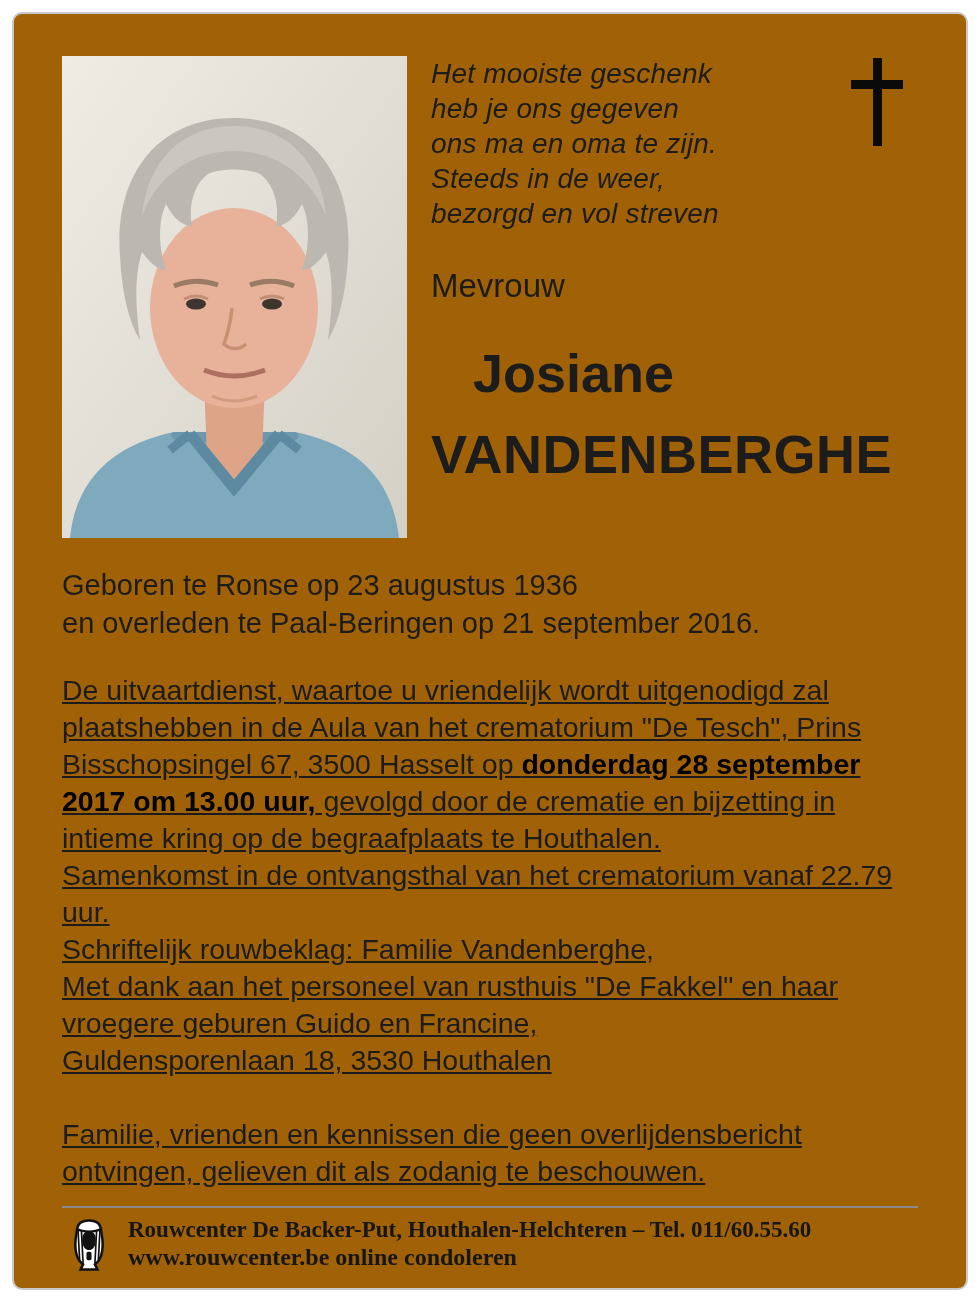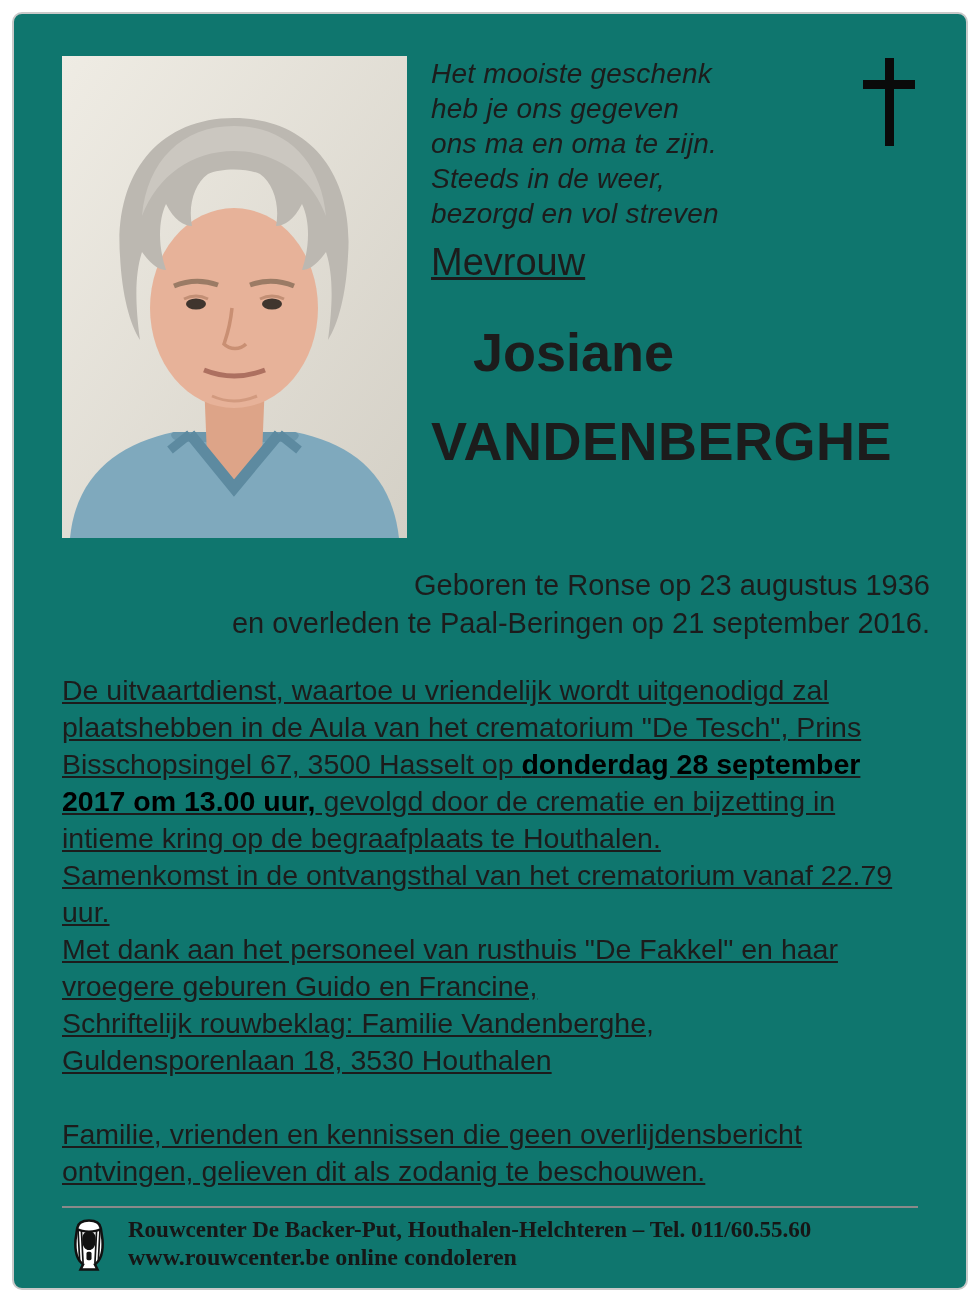--- a/index.html
+++ b/index.html
@@ -13,22 +13,22 @@
   .page {
     width: 980px;
     height: 1302px;
     padding: 12px;
   }
   .card {
     width: 100%;
     height: 100%;
     border: 2px solid #c9c9c9;
     border-radius: 10px;
-    background: #0f766e;
-    padding: 42px 36px 0 48px;
+    background: #a16207;
+    padding: 42px 48px 0 48px;
     position: relative;
     overflow: hidden;
   }
   .top {
     display: flex;
     align-items: flex-start;
   }
   .photo {
     width: 345px;
     height: 482px;
@@ -51,40 +51,39 @@
   }
   .cross {
     position: absolute;
     top: 2px;
     right: 12px;
     width: 58px;
     height: 88px;
   }
   .cross svg { width: 100%; height: 100%; display: block; }
   .salutation {
-    font-size: 38px;
-    margin-top: 10px;
-    text-decoration: underline;
+    font-size: 33px;
+    margin-top: 36px;
   }
   .name-first {
     font-size: 54px;
     font-weight: bold;
     margin-top: 40px;
     line-height: 1.05;
     margin-left: 42px;
   }
   .name-last {
     font-size: 54px;
     font-weight: bold;
-    margin-top: 32px;
+    margin-top: 24px;
     line-height: 1.05;
     letter-spacing: 0.5px;
   }
   .dates {
-    text-align: right;
+    text-align: left;
     font-size: 29px;
     line-height: 38px;
     margin-top: 28px;
   }
   .bodytext {
     font-size: 28.5px;
     line-height: 37px;
     margin-top: 30px;
     max-width: 856px;
     text-decoration: underline;
@@ -186,22 +185,22 @@
     </div>
 
     <div class="dates">
       <div>Geboren te Ronse op 23 augustus 1936</div>
       <div>en overleden te Paal-Beringen op 21 september 2016.</div>
     </div>
 
     <div class="bodytext">
       <div><span>De uitvaartdienst, waartoe u vriendelijk wordt uitgenodigd zal plaatshebben in de Aula van het crematorium "De Tesch", Prins Bisschopsingel 67, 3500 Hasselt op </span><strong>donderdag 28 september 2017 om 13.00 uur,</strong><span> gevolgd door de crematie en bijzetting in intieme kring op de begraafplaats te Houthalen.</span></div>
       <div>Samenkomst in de ontvangsthal van het crematorium vanaf 22.79 uur.</div>
+      <div>Schriftelijk rouwbeklag: Familie Vandenberghe,</div>
       <div>Met dank aan het personeel van rusthuis "De Fakkel" en haar vroegere geburen Guido en Francine,</div>
-      <div>Schriftelijk rouwbeklag: Familie Vandenberghe,</div>
       <div>Guldensporenlaan 18, 3530 Houthalen</div>
       <div class="notice">Familie, vrienden en kennissen die geen overlijdensbericht ontvingen, gelieven dit als zodanig te beschouwen.</div>
     </div>
 
     <div class="footer">
       <hr class="footer-rule">
       <div class="footer-row">
         <div class="logo">
           <svg viewBox="0 0 64 64">
             <path d="M32 3 C24 3 19 6 18 12 L16 26 C15 40 18 50 25 55 L22 61 L42 61 L39 55 C46 50 49 40 48 26 L46 12 C45 6 40 3 32 3 Z" fill="#ffffff" stroke="#111111" stroke-width="3"></path>

